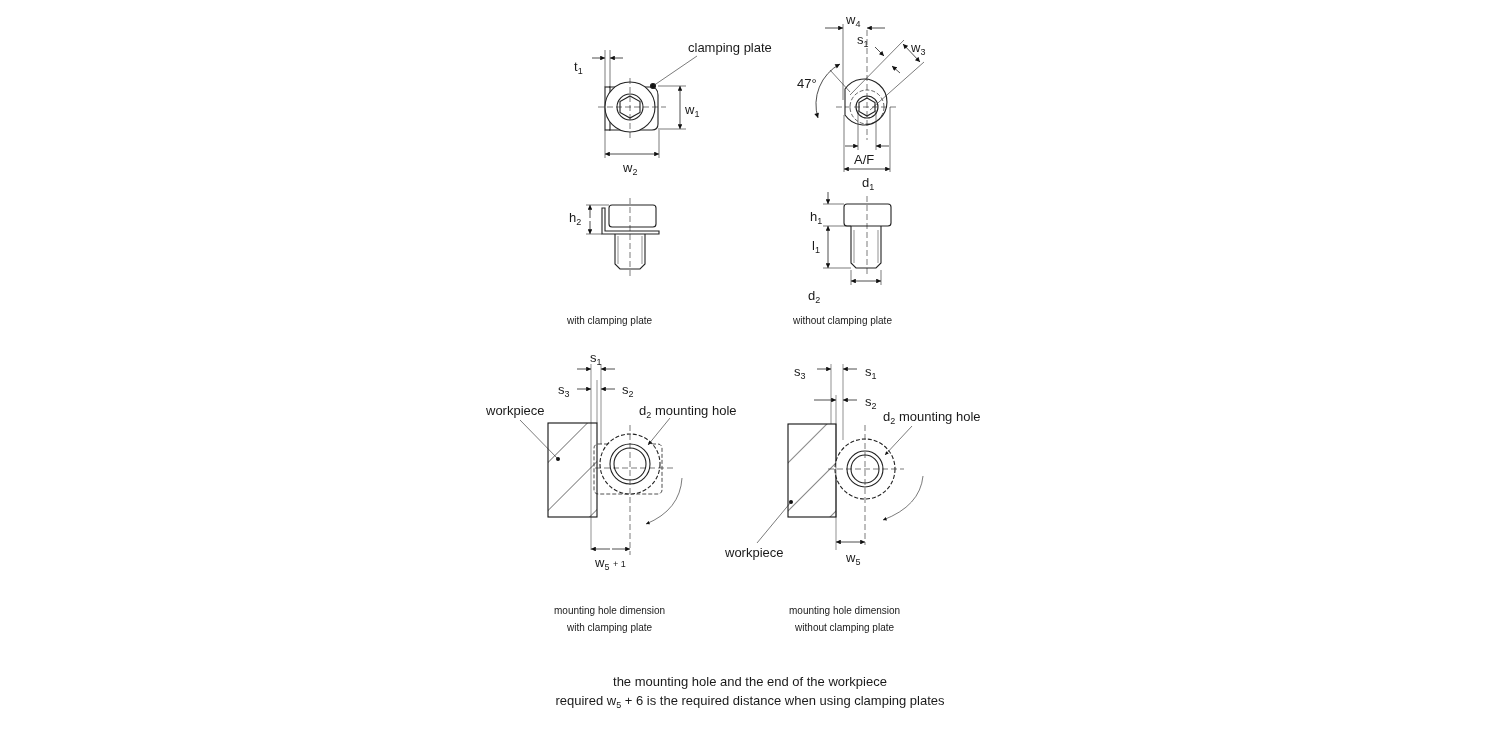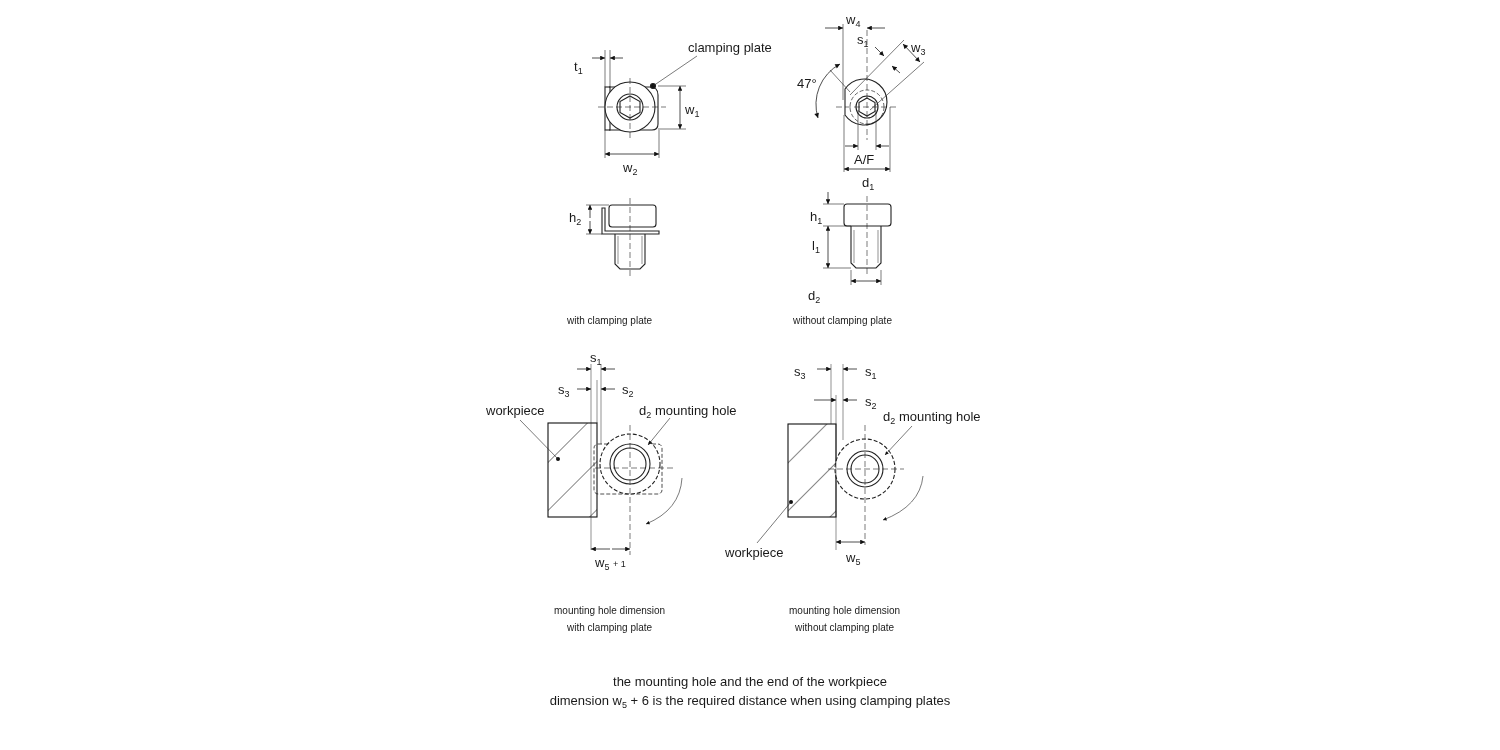--- a/index.html
+++ b/index.html
@@ -201,14 +201,14 @@
     <div>mounting hole dimension</div>
     <div>with clamping plate</div>
   </div>
 <div class="cap" style="left:789px;top:602px">
     <div>mounting hole dimension</div>
     <div>without clamping plate</div>
   </div>
 
 <div class="note" style="top:672px">
   <div>the mounting hole and the end of the workpiece</div>
-  <div><span>dimension w</span><sub>5</sub><span> + 6 is the required distance when using clamping plates</span></div>
+  <div><span>required w</span><sub>5</sub><span> + 6 is the required distance when using clamping plates</span></div>
 </div>
 
 </body></html>

